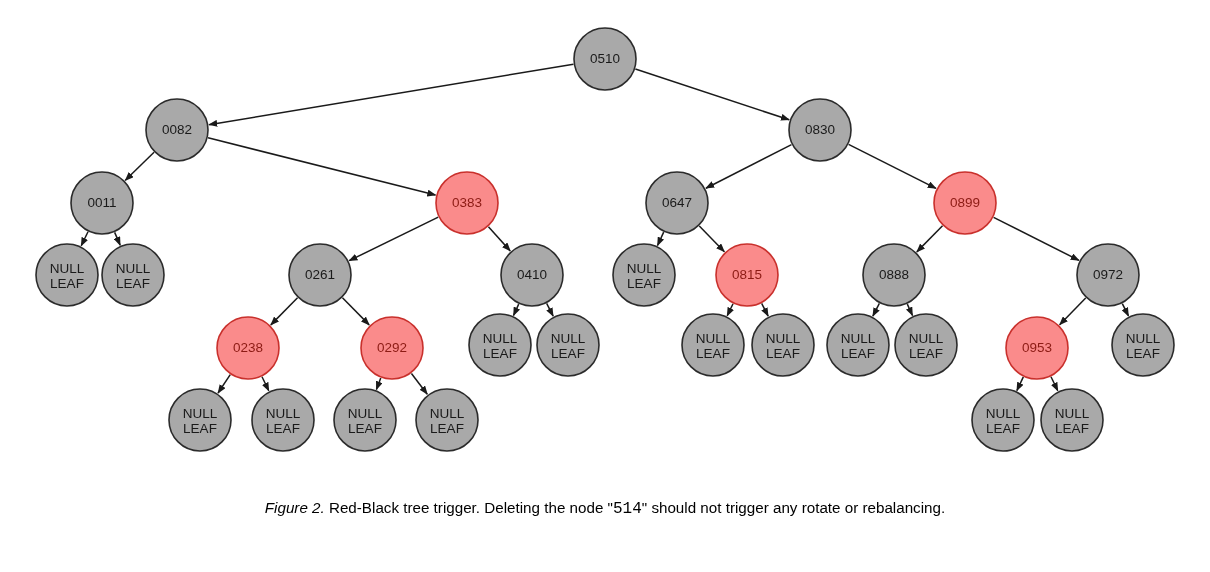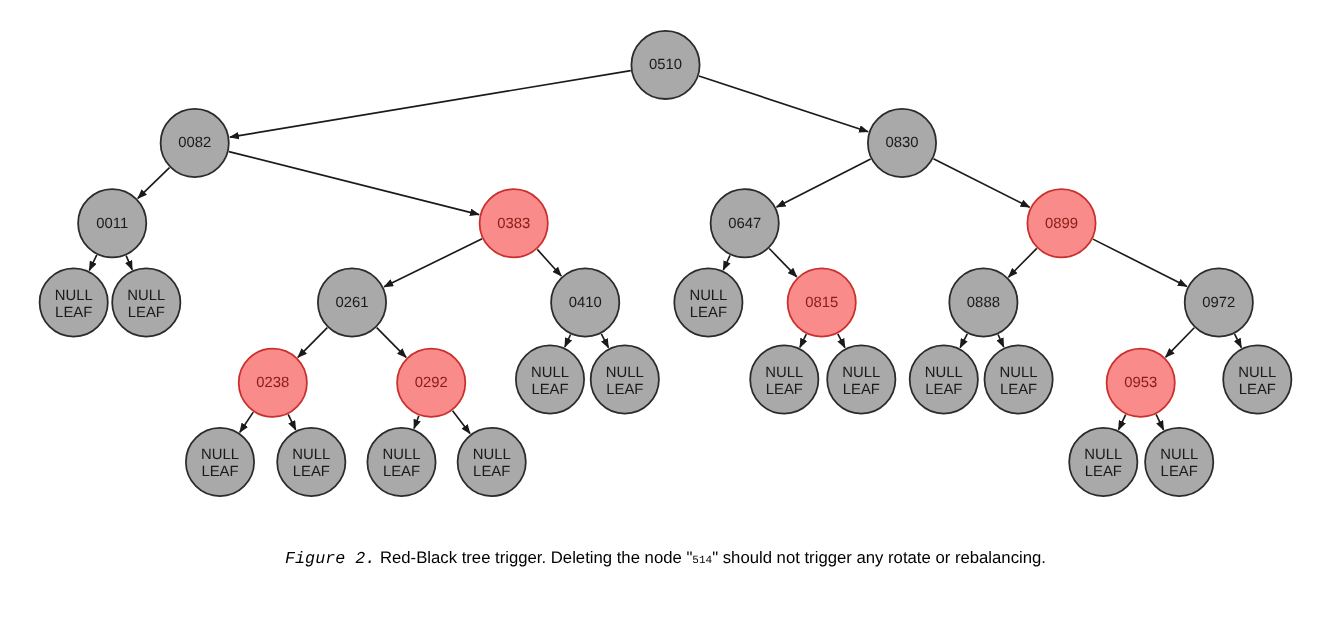--- a/index.html
+++ b/index.html
@@ -71,25 +71,24 @@
     width: 1210px;
     text-align: center;
     font-family: "Liberation Sans", sans-serif;
     font-size: 15.2px;
     color: #000000;
     line-height: 1.35;
     white-space: nowrap;
   }
   .caption-figno {
     font-style: italic;
-    font-family: Liberation Mono, monospace;
   }
   .caption-mono {
     font-family: "Liberation Mono", monospace;
-    font-size: 10px;
+    font-size: 16px;
     text-align: center;
   }
 </style>
 </head>
 <body>
 
 <div id="figure-root">
 
   <svg id="tree-svg" viewBox="0 0 1210 490">
     <defs>

